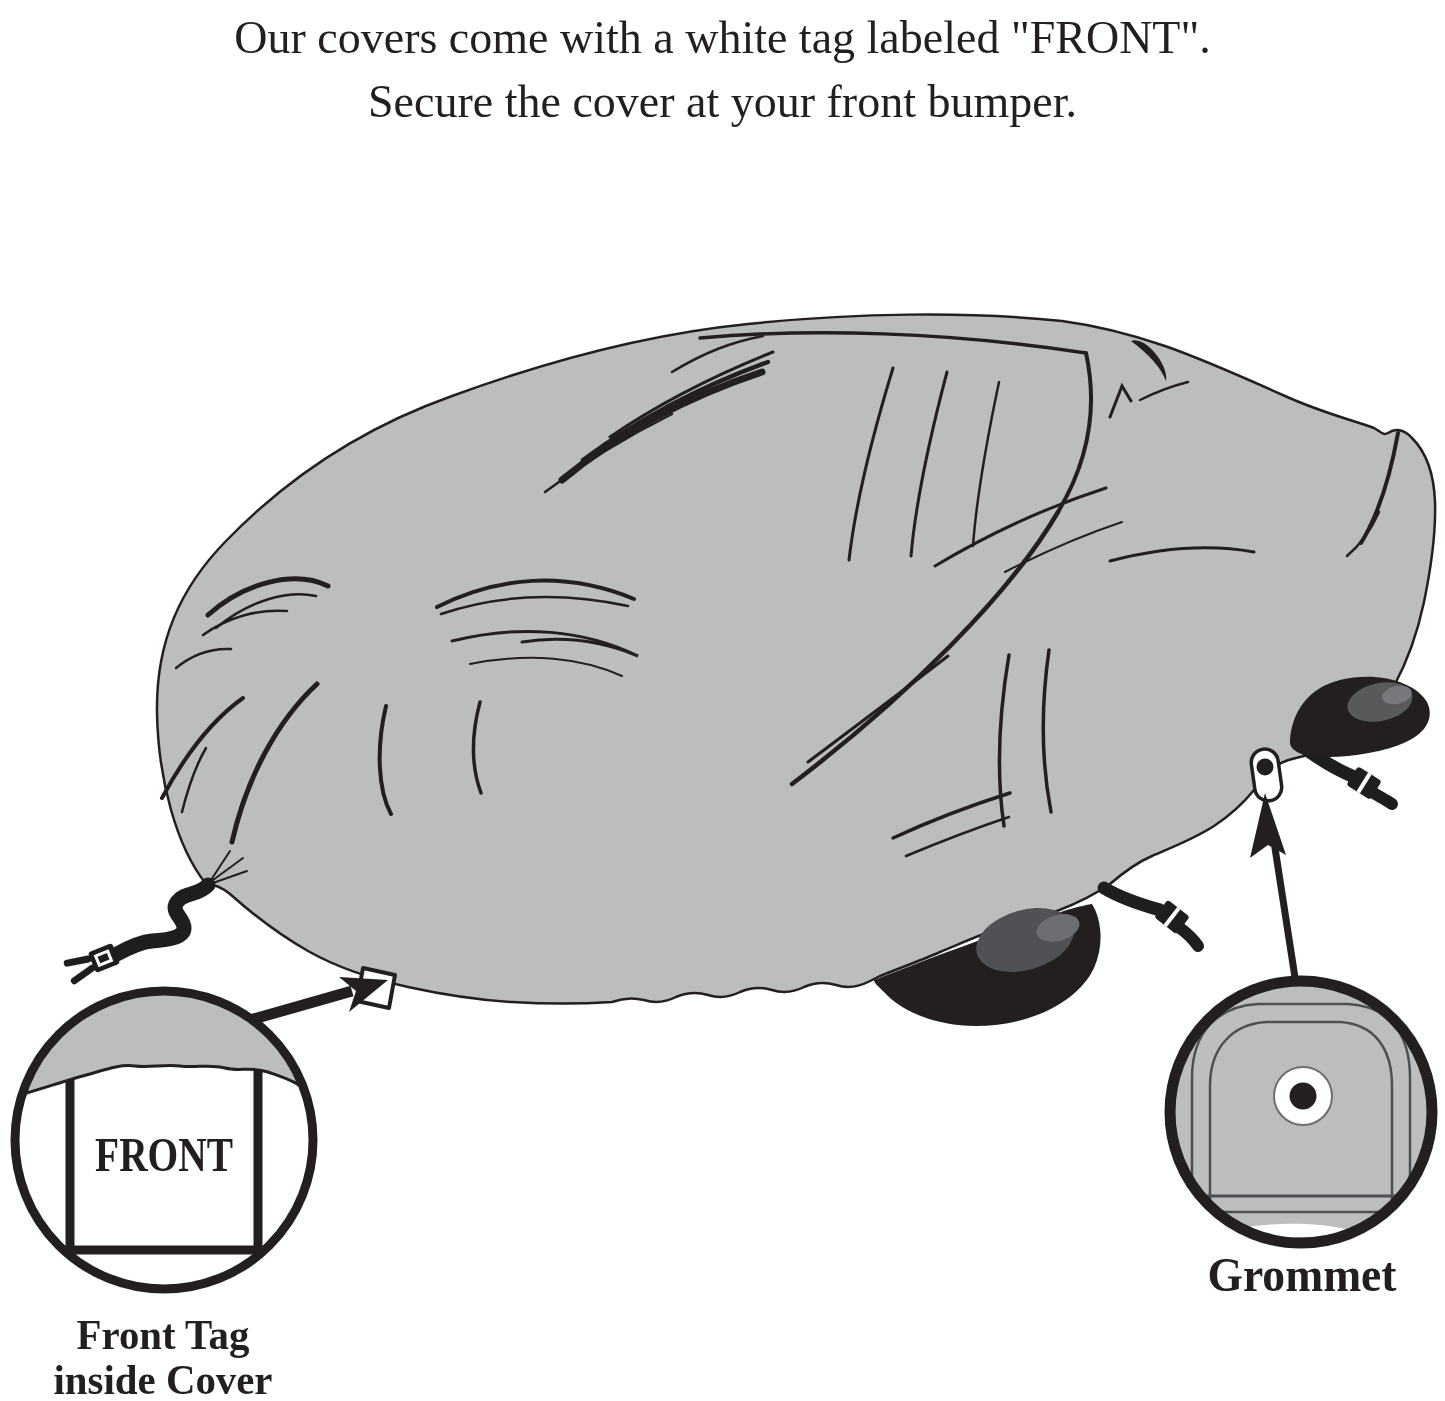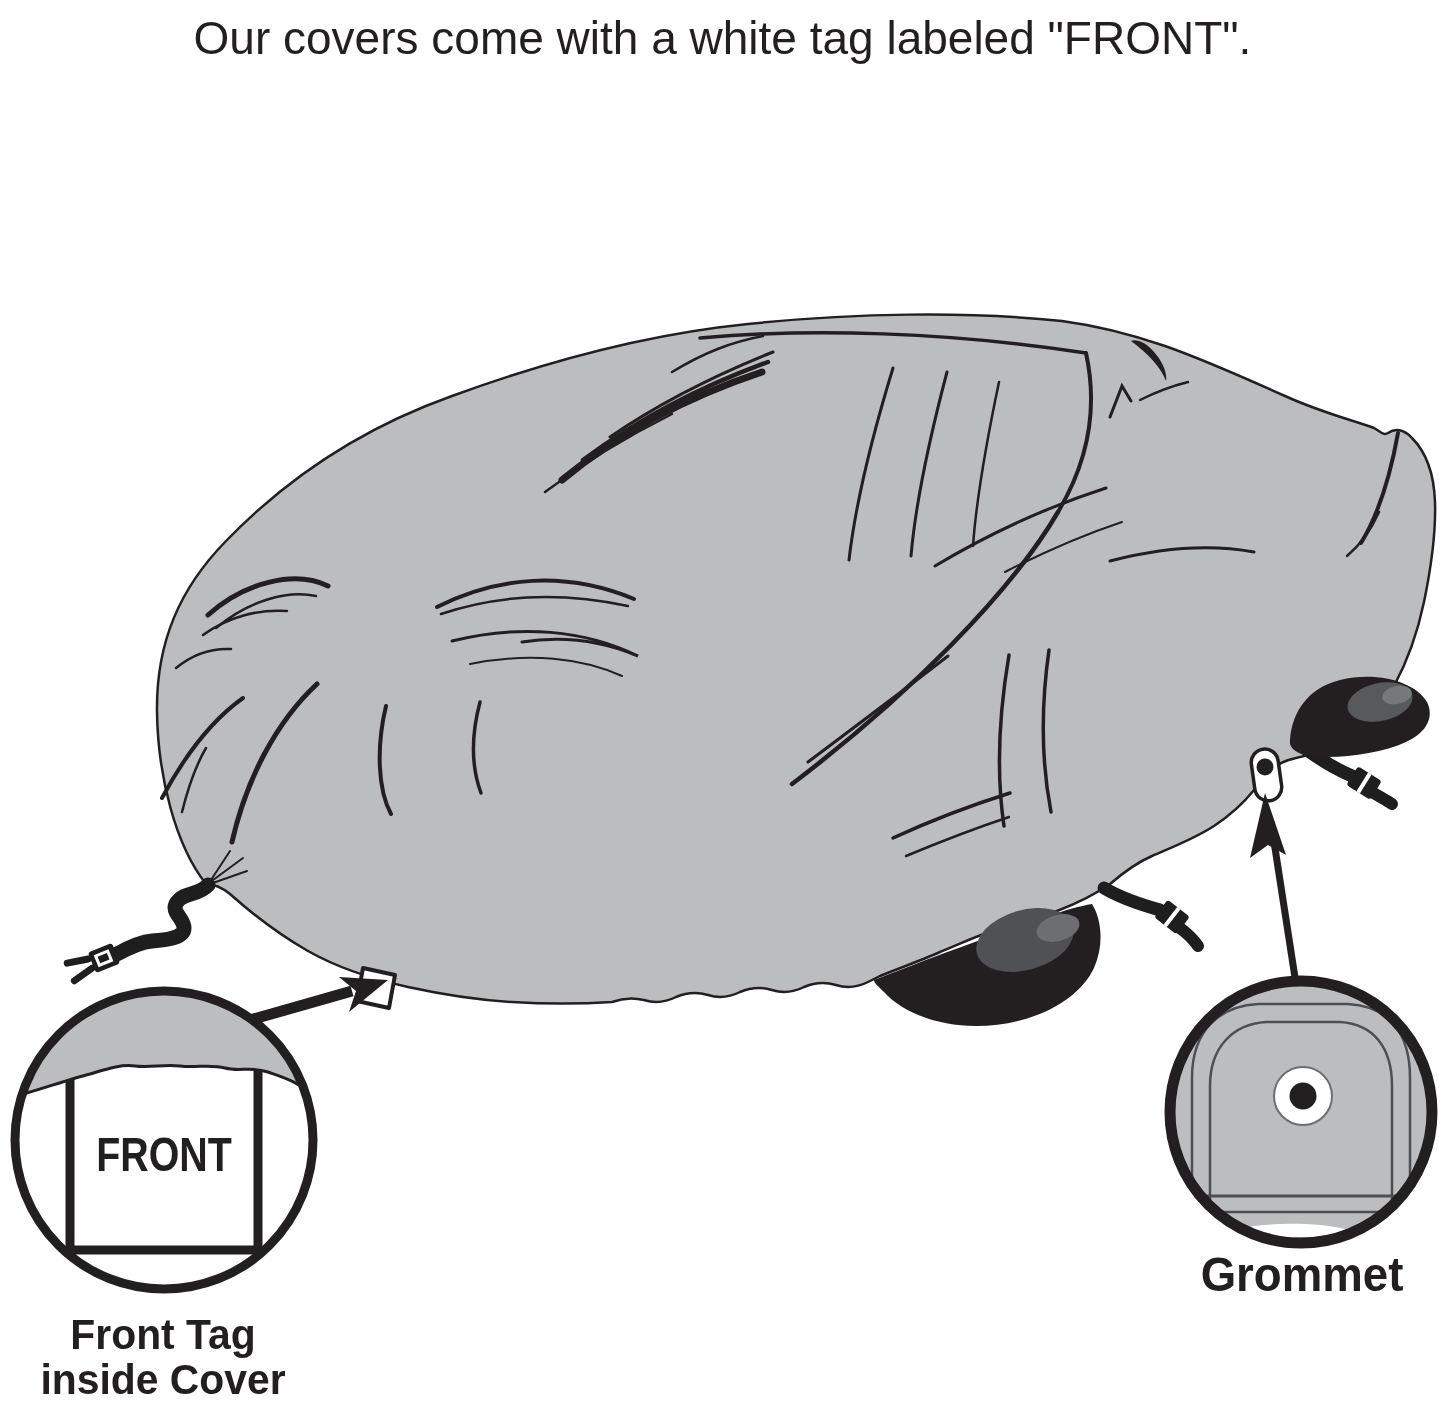--- a/index.html
+++ b/index.html
@@ -1,21 +1,21 @@
 <!DOCTYPE html>
 <html><head>
 <meta charset="utf-8">
 <style>
   html,body{margin:0;padding:0;background:#ffffff;}
   .page{
     position:relative;
     width:1445px;height:1401px;
     background:#ffffff;
     overflow:hidden;
-    font-family:Liberation Sans, sans-serif;
+    font-family:Liberation Serif, serif;
     color:#231f20;
   }
   .heading{
     position:absolute;top:6px;left:0;width:1445px;
     text-align:center;
     font-size:46px;line-height:64px;font-weight:400;
     letter-spacing:0px;color:#231f20;
   }
   .illustration{position:absolute;top:0;left:0;width:1445px;height:1401px;}
   .overlay{position:absolute;color:#231f20;}
@@ -31,20 +31,21 @@
   .cap-front{top:1312px;left:13px;width:300px;font-size:43px;line-height:45px;}
   .cap-grommet{top:1250px;left:1152px;width:300px;font-size:48px;line-height:50px;}
 </style>
 </head>
 <body>
 
 <div class="page">
 
   <div class="heading">
     <div>Our covers come with a white tag labeled "FRONT".</div>
+    <div>Secure the cover at your front bumper.</div>
   </div>
 
   <svg class="illustration" viewBox="0 0 1445 1401" aria-hidden="true">
     <defs>
       <clipPath id="clipFront">
           <circle cx="164" cy="1140" r="145"></circle>
         </clipPath>
       <clipPath id="clipGrom">
           <circle cx="1301" cy="1112" r="126"></circle>
         </clipPath>

